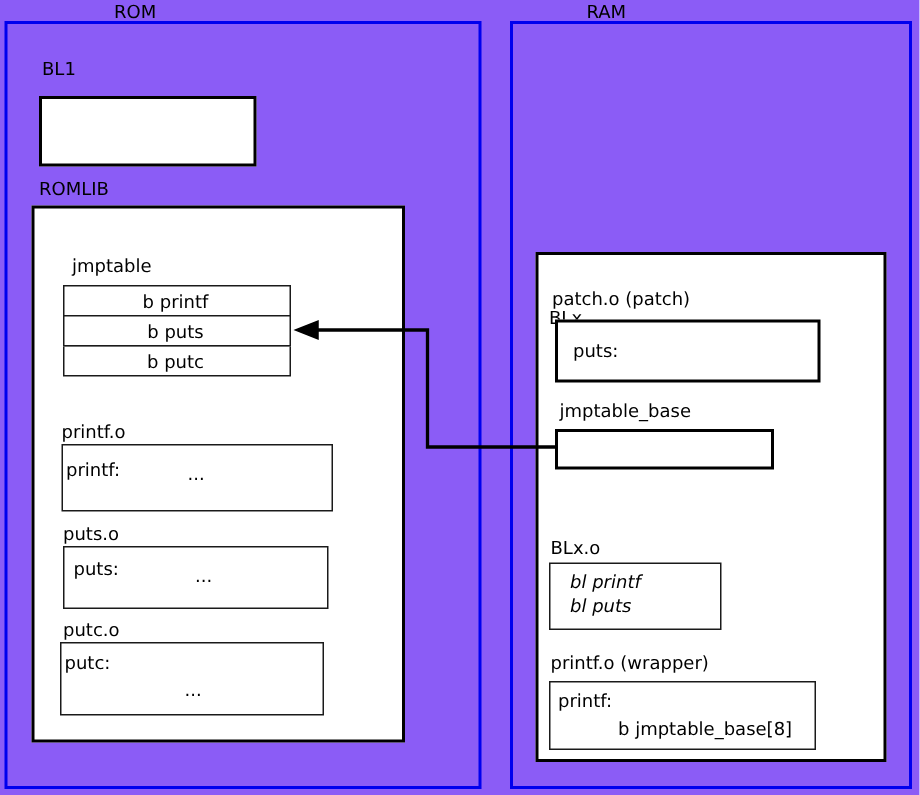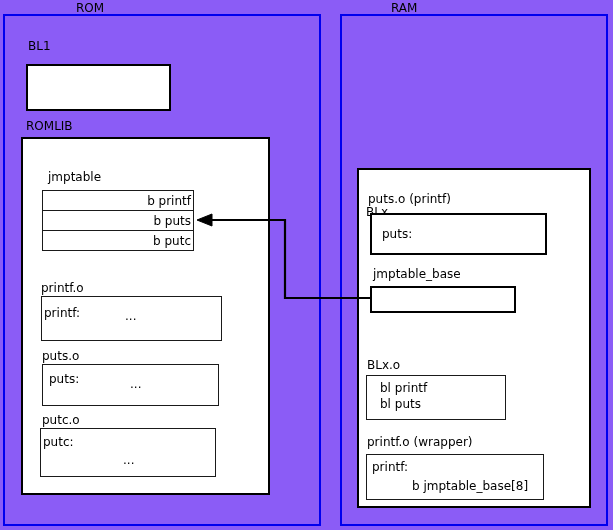--- a/index.html
+++ b/index.html
@@ -41,21 +41,21 @@
     box-sizing: border-box;
   }
   .celltext {
     position: absolute;
     font-size: 12px;
     color: #000000;
     white-space: pre;
     line-height: 14px;
   }
   .center {
-    text-align: right;
+    text-align: center;
   }
   #wires {
     position: absolute;
     left: 0;
     top: 0;
     width: 613px;
     height: 530px;
     pointer-events: none;
   }
 </style>
@@ -104,32 +104,32 @@
     <span class="celltext" style="left:2px; top:6px;">putc:</span>
     <span class="celltext" style="left:82px; top:24px;">...</span>
   </div>
 
   <div class="lbl" style="left:353px; top:1px;margin-left:38px;">RAM</div>
   <div class="region" style="left:340px; top:14px; width:268px; height:512px;"></div>
 
   <div class="box" style="left:357px; top:168px; width:234px; height:340px;"></div>
   <div class="lbl" style="left:366px; top:180px;margin-top:25px;">BLx</div>
 
-  <div class="lbl" style="left:368px; top:192px;">puts.o (printf)</div>
+  <div class="lbl" style="left:368px; top:192px;">patch.o (patch)</div>
   <div class="box" style="left:370px; top:213px; width:177px; height:42px;">
     <span class="celltext" style="left:10px; top:12px;">puts:</span>
   </div>
 
   <div class="lbl" style="left:373px; top:267px;">jmptable_base</div>
   <div class="box" style="left:370px; top:286px; width:146px; height:27px;">
     <span class="celltext" style="left:6px; top:5px;"></span>
   </div>
 
   <div class="lbl" style="left:367px; top:358px;">BLx.o</div>
-  <div class="box-thin" style="left:366px; top:375px; width:140px; height:45px;">
+  <div class="box-thin" style="left:366px; top:375px; width:115px; height:45px;font-style:italic;">
     <span class="celltext" style="left:13px; top:5px;">bl printf</span>
     <span class="celltext" style="left:13px; top:21px;">bl puts</span>
   </div>
 
   <div class="lbl" style="left:367px; top:435px;">printf.o (wrapper)</div>
   <div class="box-thin" style="left:366px; top:454px; width:178px; height:46px;">
     <span class="celltext" style="left:5px; top:5px;">printf:</span>
     <span class="celltext" style="left:45px; top:24px;">b jmptable_base[8]</span>
   </div>
 

